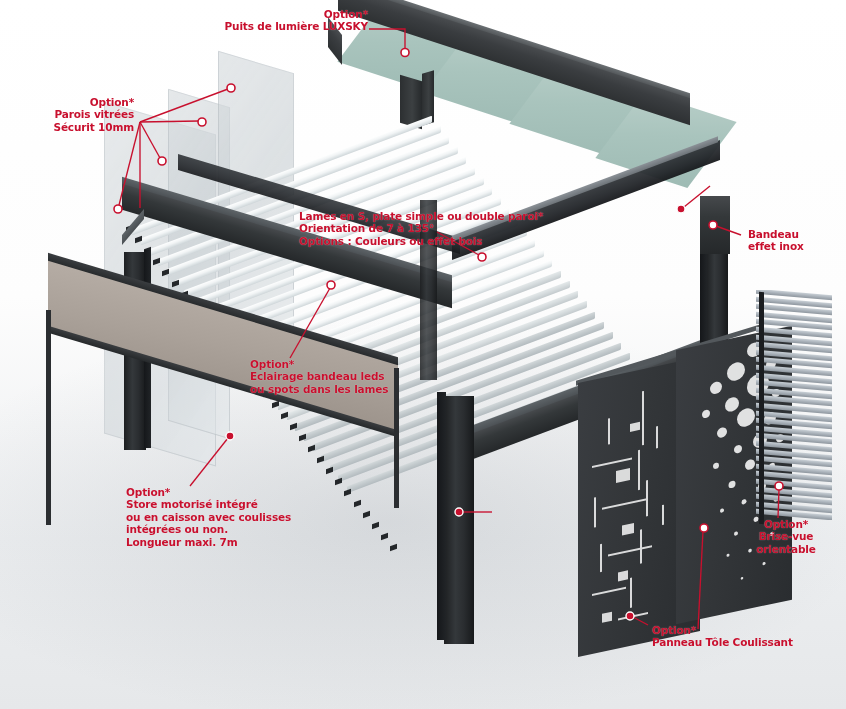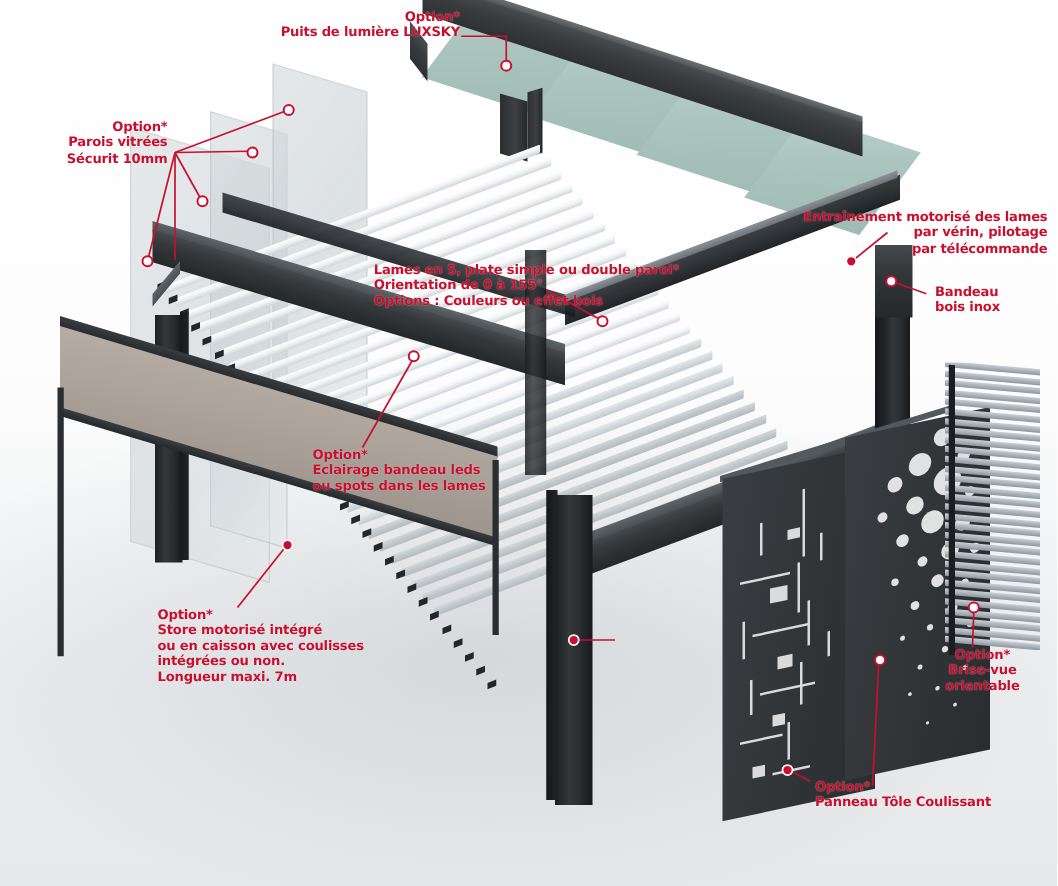--- a/index.html
+++ b/index.html
@@ -408,29 +408,26 @@
   </svg>
 
   <div class="anno right" style="left:160px;top:8px;width:208px;">Option*
 Puits de lumière LUXSKY</div>
 
   <div class="anno right" style="left:0px;top:96px;width:134px;">Option*
 Parois vitrées
 Sécurit 10mm</div>
 
   <div class="anno" style="left:299px;top:210px;width:230px;">Lames en S, plate simple ou double paroi*
-Orientation de 0 à 155°
+Orientation de 7 à 135°
 Options : Couleurs ou effet bois</div>
 
-  <div class="anno right" style="left:616px;top:168px;width:222px;">Entraînement motorisé des lames
-par vérin, pilotage
-par télécommande</div>
 
   <div class="anno" style="left:748px;top:228px;width:96px;">Bandeau
-bois inox</div>
+effet inox</div>
 
   <div class="anno" style="left:250px;top:358px;width:200px;">Option*
 Eclairage bandeau leds
 ou spots dans les lames</div>
 
   <div class="anno" style="left:126px;top:486px;width:190px;">Option*
 Store motorisé intégré
 ou en caisson avec coulisses
 intégrées ou non.
 Longueur maxi. 7m</div>

